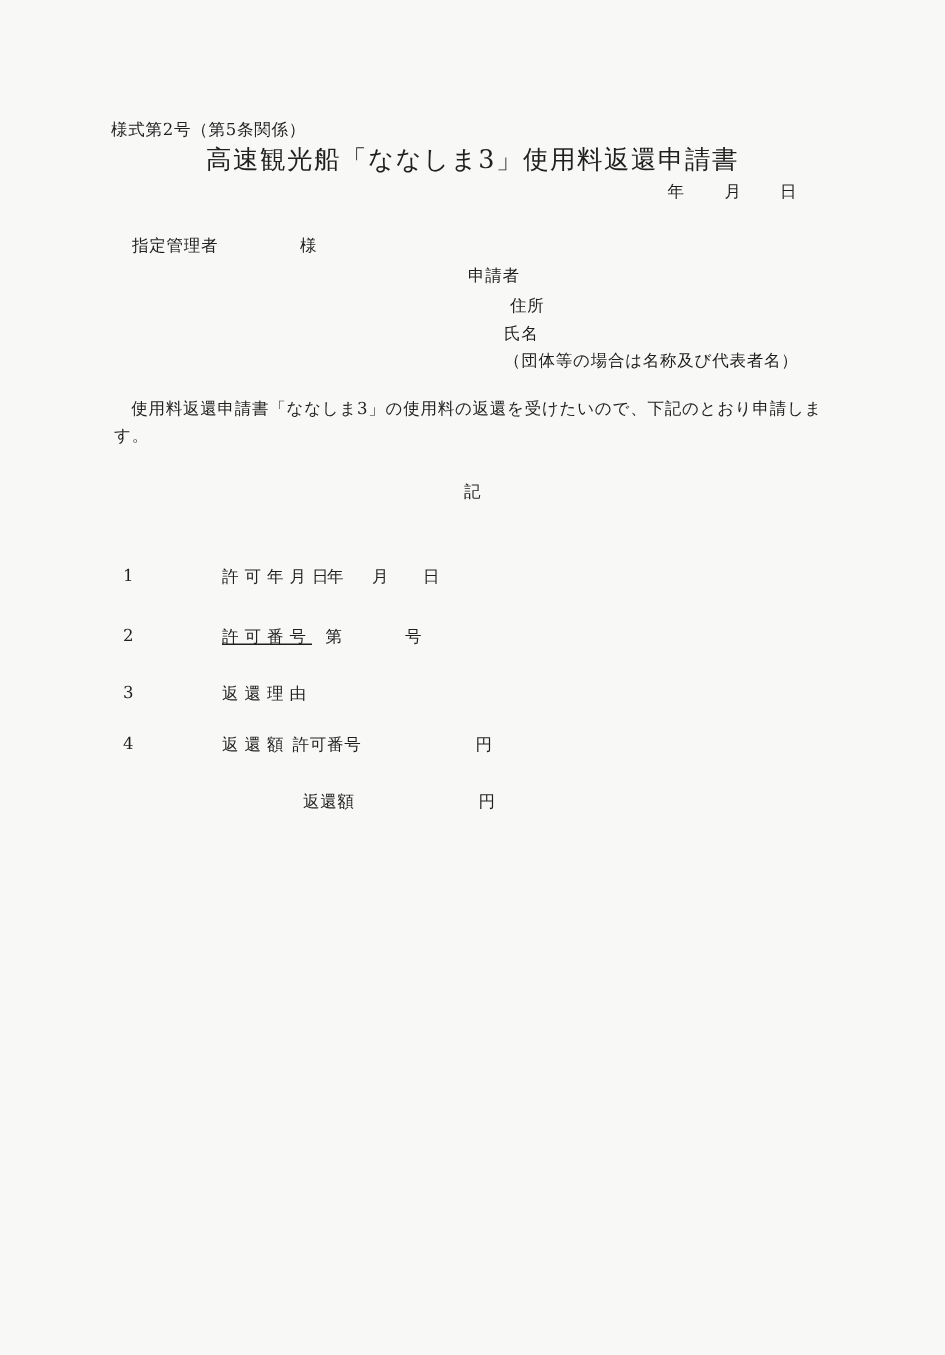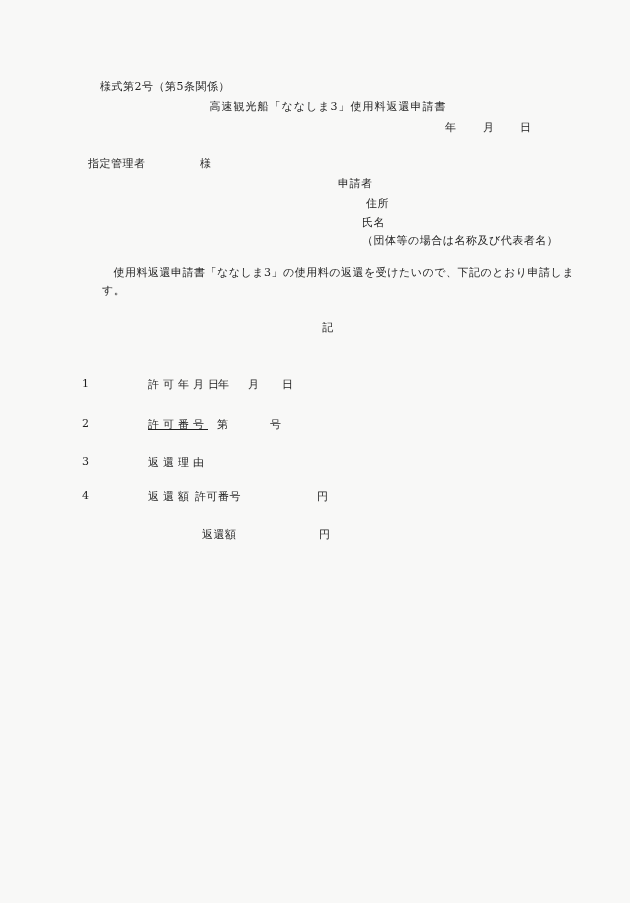--- a/index.html
+++ b/index.html
@@ -27,30 +27,29 @@
   }
   .at {
     position: absolute;
     top: 0;
     white-space: pre;
   }
   .abs {
     position: absolute;
     white-space: pre;
     line-height: 14px;
-    margin-left: 26px;
   }
   .centered {
     left: 0;
     right: 0;
     text-align: center;
   }
   .title-line {
     letter-spacing: 1px;
-    font-size: 11px;
+    font-size: 17px;
   }
   .spaced-label {
     letter-spacing: 4px;
     padding-left: 48px;
   }
 </style>
 </head>
 <body>
 
 <div class="page">

